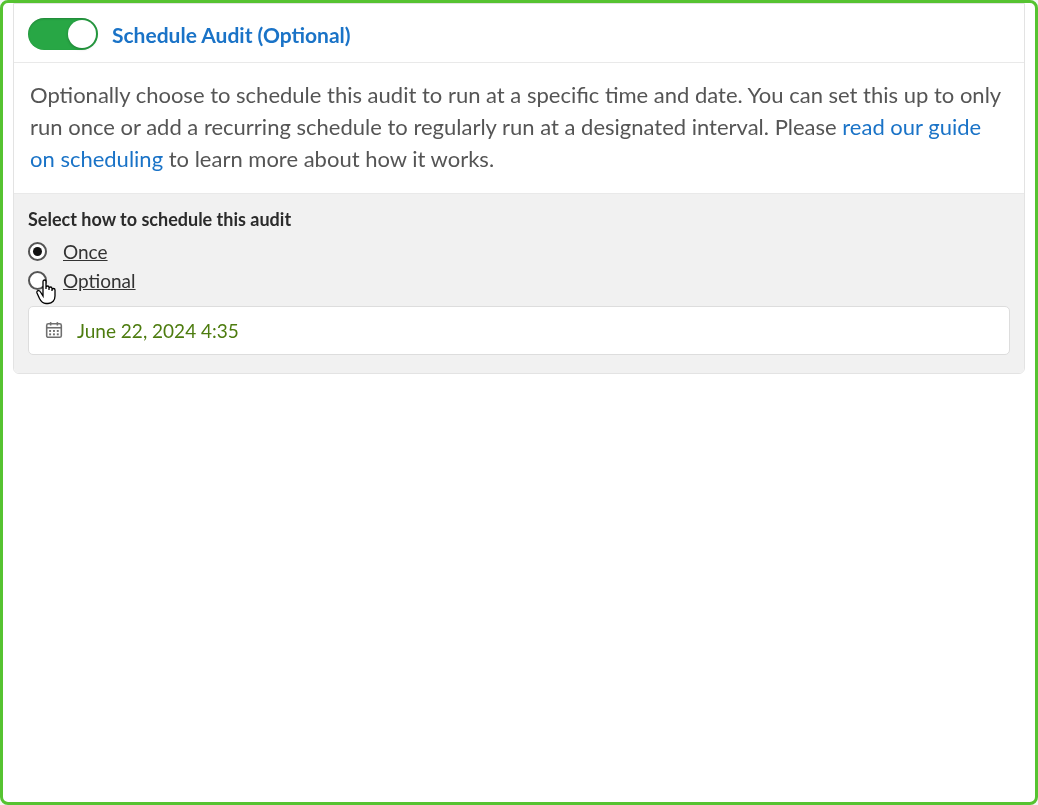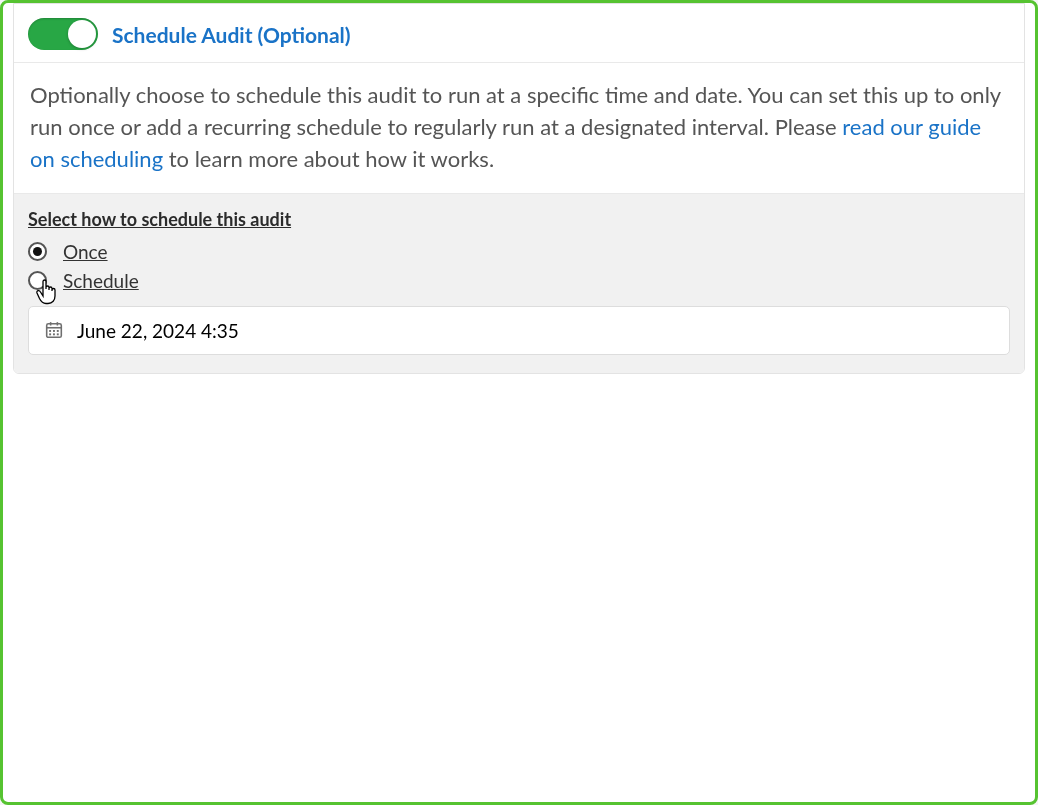--- a/index.html
+++ b/index.html
@@ -75,21 +75,20 @@
     .panel-form {
       background: #f1f1f1;
       padding: 14px 14px 18px 14px;
       border-radius: 0 0 5px 5px;
     }
     .form-label {
       font-size: 18px;
       font-weight: 700;
       color: #2b2b2b;
       margin-bottom: 10px;
-      text-decoration: underline;
     }
     .radio-group { margin-bottom: 14px; }
     .radio-row {
       display: flex;
       align-items: center;
       gap: 16px;
       font-size: 19px;
       color: #333;
       margin: 6px 0;
       position: relative;
@@ -116,21 +115,21 @@
     }
     .date-field {
       display: flex;
       align-items: center;
       gap: 14px;
       background: #ffffff;
       border: 1px solid #ddd;
       border-radius: 5px;
       padding: 12px 16px;
       font-size: 19px;
-      color: #000000;
+      color: #4d7c0f;
       cursor: pointer;
     }
     .cal-icon { color: #6f6f6f; flex-shrink: 0; display: inline-flex; }
     .cursor-overlay {
       position: absolute;
       pointer-events: none;
     }
   </style>
 </head>
 <body>
@@ -152,21 +151,21 @@
     <div class="panel-form">
       <div class="form-label">Select how to schedule this audit</div>
 
       <div class="radio-group">
         <div class="radio-row">
           <span class="radio selected"></span>
           <span>Once</span>
         </div>
         <div class="radio-row" style="position:relative;">
           <span class="radio"></span>
-          <span>Schedule</span>
+          <span>Optional</span>
           <span class="cursor-overlay" style="left:7px; top:10px;">
             <svg width="22" height="26" viewBox="0 0 22 26">
               <path fill="#ffffff" stroke="#000000" stroke-width="1.3" d="M8 2.5 C8 1.7 8.7 1 9.5 1 C10.3 1 11 1.7 11 2.5 L11 10 L11 8.5 C11 7.7 11.7 7 12.5 7 C13.3 7 14 7.7 14 8.5 L14 11 L14 9.5 C14 8.7 14.7 8 15.5 8 C16.3 8 17 8.7 17 9.5 L17 12 L17 11 C17 10.2 17.7 9.5 18.5 9.5 C19.3 9.5 20 10.2 20 11 L20 17 C20 21 17.5 24.5 13 24.5 L11 24.5 C8 24.5 6 22.5 4.5 19.5 L2 14 C1.6 13 2 12 3 11.7 C4 11.4 5 12 5.5 13 L8 17 Z"></path>
             </svg>
           </span>
         </div>
       </div>
 
 
       <div class="date-field">

